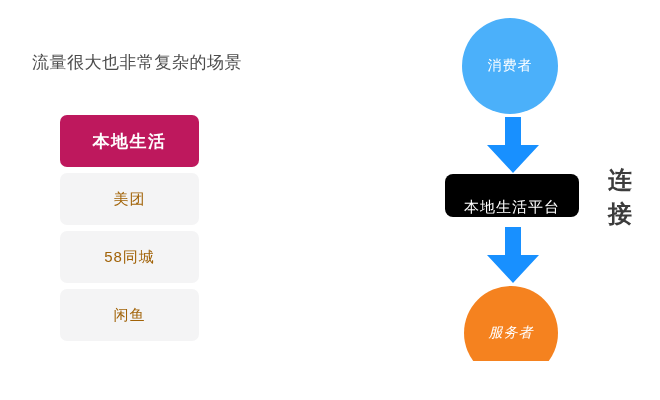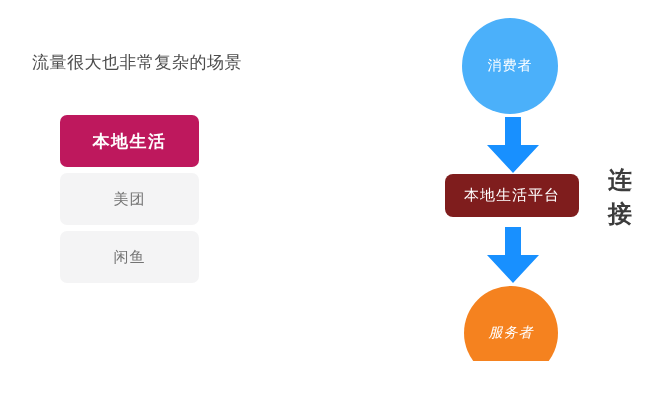--- a/index.html
+++ b/index.html
@@ -52,21 +52,21 @@
   }
   .stack-item.active {
     background: #be185d;
     color: #ffffff;
     font-weight: bold;
     font-size: 17px;
     letter-spacing: 1.5px;
   }
   .stack-item.plain {
     background: #f4f4f5;
-    color: #737373;
+    color: #a16207;
   }
 
   
   .node-circle {
     position: absolute;
     border-radius: 50%;
     display: flex;
     align-items: center;
     justify-content: center;
     color: #ffffff;
@@ -90,23 +90,23 @@
     font-style: italic;
   }
 
   .node-box {
     position: absolute;
     left: 445px;
     top: 174px;
     width: 134px;
     height: 43px;
     border-radius: 8px;
-    background: #7f1d1d;
+    background: #000000;
     display: flex;
-    align-items: center;
+    align-items: flex-end;
     justify-content: center;
     color: #ffffff;
     font-size: 15px;
     letter-spacing: 1px;
   }
 
   .arrow {
     position: absolute;
     left: 487px;
     width: 52px;
@@ -137,20 +137,23 @@
   <div class="headline">流量很大也非常复杂的场景</div>
 
   <div class="stack">
     <div class="stack-item active">
       <span>本地生活</span>
     </div>
     <div class="stack-item plain">
       <span>美团</span>
     </div>
     <div class="stack-item plain">
+      <span>58同城</span>
+    </div>
+    <div class="stack-item plain">
       <span>闲鱼</span>
     </div>
   </div>
 
   <div class="node-circle consumer">
     <span>消费者</span>
   </div>
 
   <div class="arrow a1">
     <svg width="52" height="56" viewBox="0 0 52 56" xmlns="http://www.w3.org/2000/svg">

